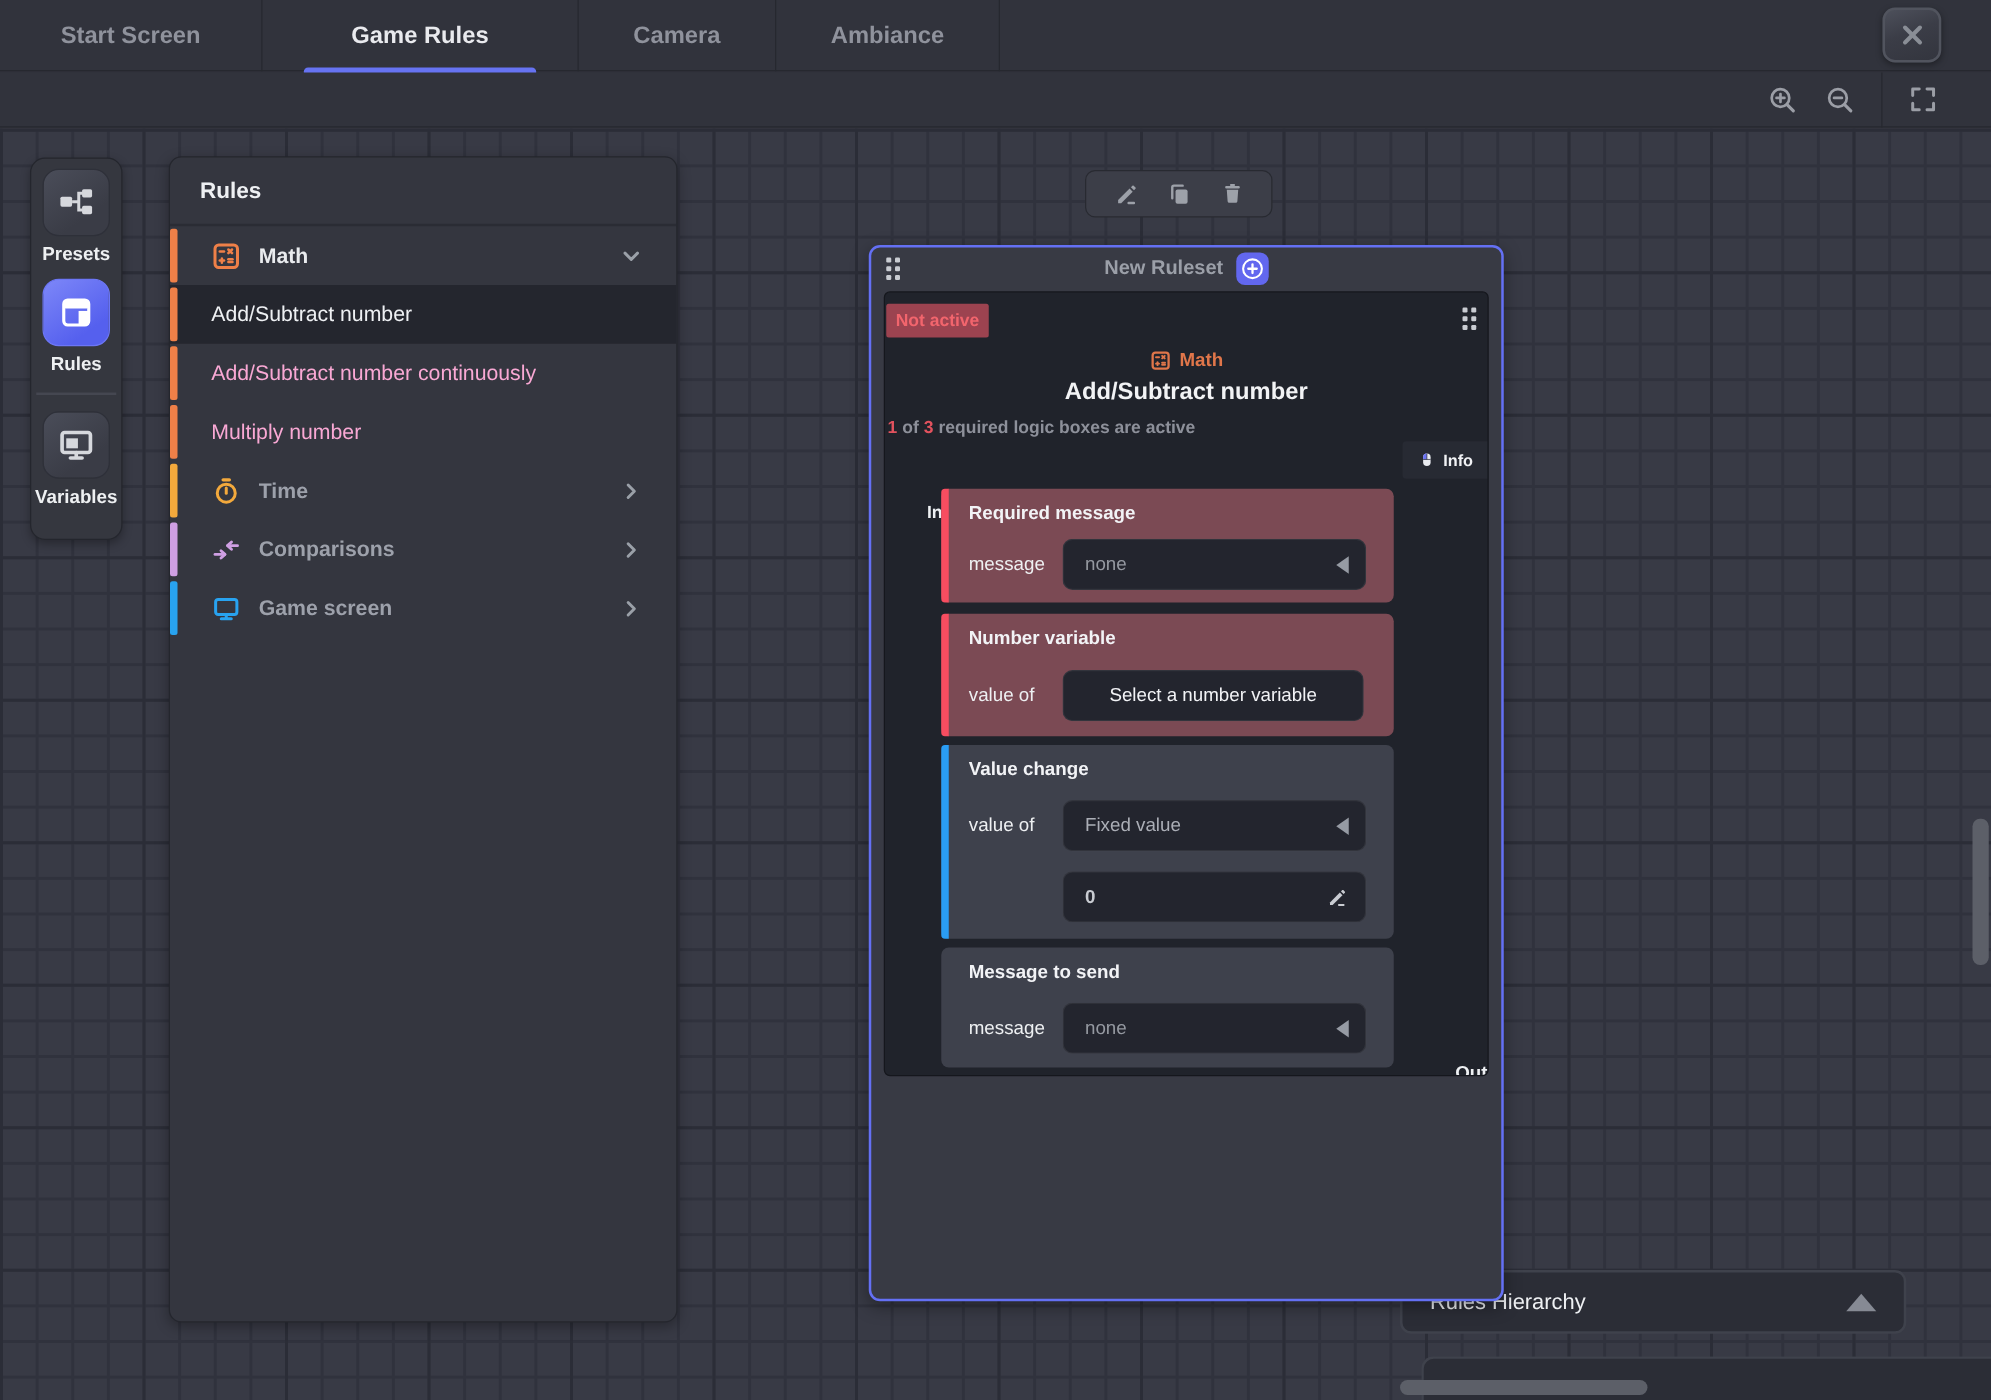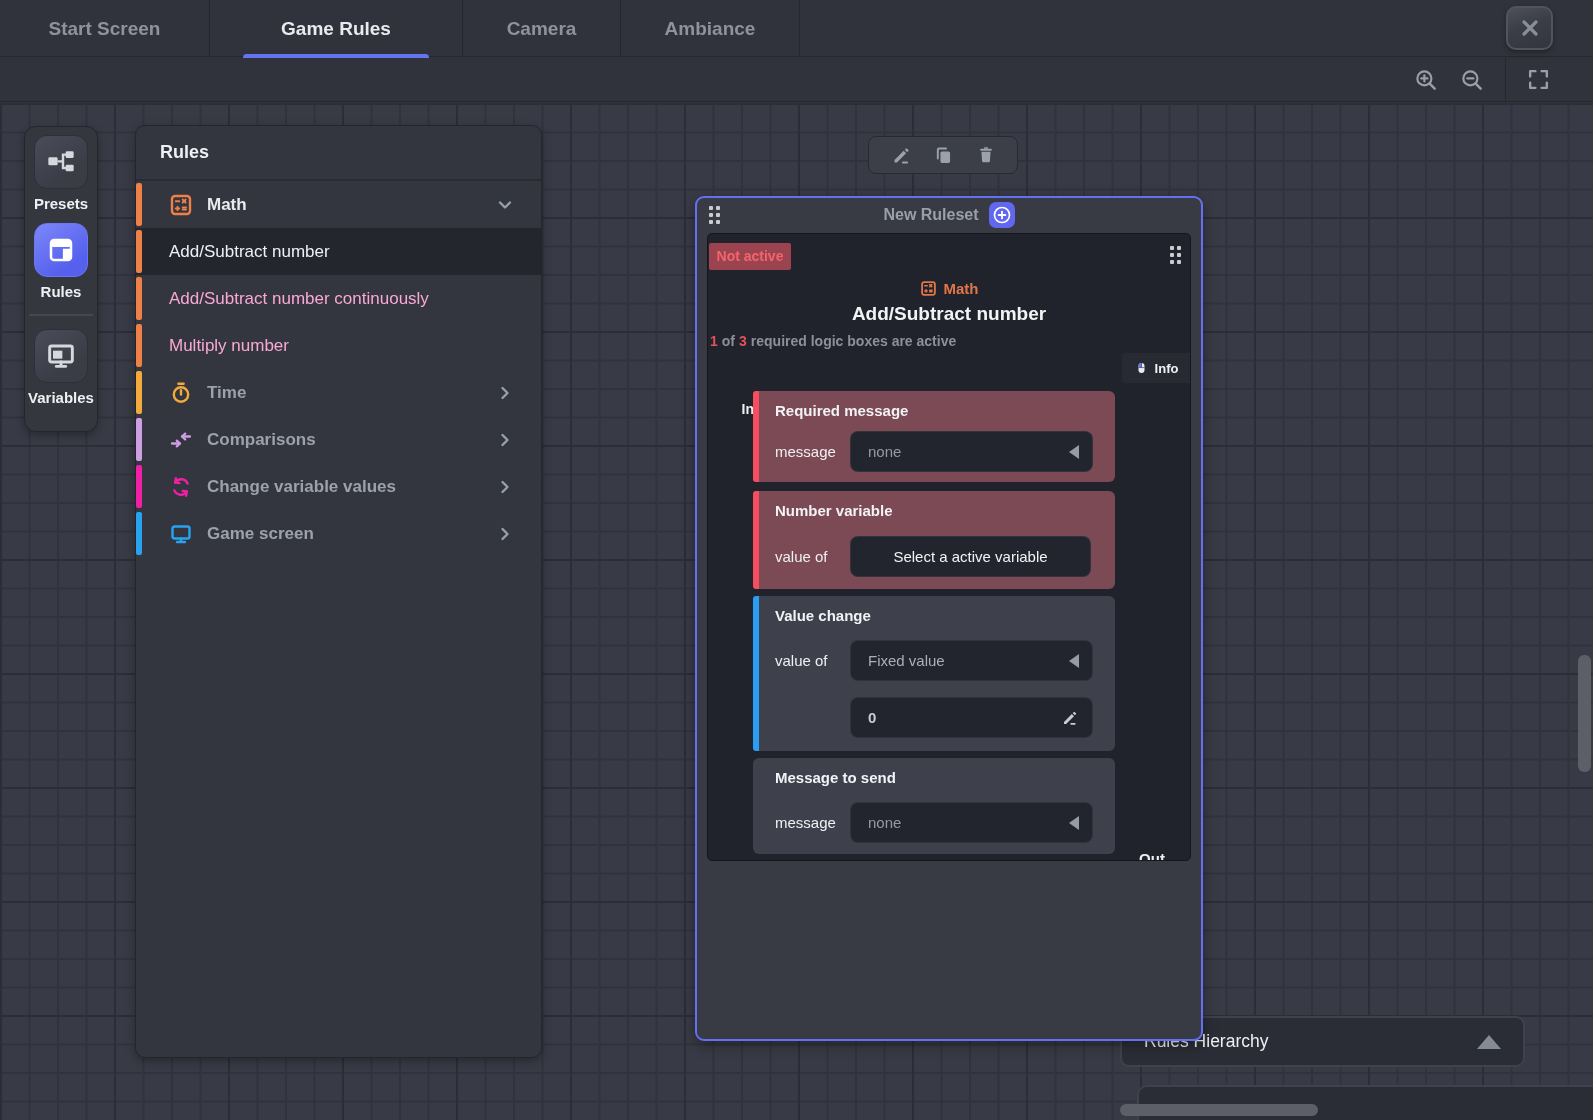--- a/index.html
+++ b/index.html
@@ -102,21 +102,21 @@
     font-size:19px; font-weight:700; color:#f2f3f5; }
   .rc-sub { position:absolute; left:0; right:0; top:99px; text-align:left;
     font-size:14px; font-weight:700; color:#8d909a; }
   .rc-sub span { margin:0 2px; }
   .rc-sub .red { color:#e2525e; }
   .info-tab { position:absolute; right:0; top:119px; width:68px; height:30px; background:#272a33;
     border-radius:3px 0 0 3px; display:flex; align-items:center; justify-content:center; gap:6px;
     font-size:13px; font-weight:700; color:#f0f1f4; cursor:pointer; }
   .in-label { position:absolute; left:0; top:167px; width:46px; text-align:right;
     font-size:14px; font-weight:700; color:#eef0f3; }
-  .out-label { position:absolute; right:0; top:616px; width:76px; text-align:center;
+  .out-label { position:absolute; right:0; top:616px; width:76px; text-align:right;
     font-size:15px; font-weight:700; color:#eef0f3; }
 
   
   .lb { position:absolute; left:45px; width:362px; border-radius:6px; }
   .lb.maroon { background:#7b4a54; }
   .lb.gray { background:#3e414c; }
   .b1{top:157px;height:91px} .b2{top:257px;height:98px} .b3{top:362px;height:155px} .b4{top:524px;height:96px}
   .lb-strip { position:absolute; left:0; top:0; bottom:0; width:6px; border-radius:3px 0 0 3px; }
   .strip-red{background:#f74d60} .strip-blue{background:#2a9df4}
   .lb-title { position:absolute; left:22px; top:11px; font-size:15px; font-weight:700; color:#f2f3f6; }
@@ -305,37 +305,20 @@
           </svg>
       </span>
       <span class="rp-cat-label">Comparisons</span>
       <span class="chev">
         <svg width="20" height="20" viewBox="0 0 24 24" fill="none" stroke="currentColor" stroke-width="2.8" stroke-linecap="round" stroke-linejoin="round">
             <polyline points="9,6 15,12 9,18"></polyline>
           </svg>
       </span>
     </div>
 
-    <div class="rp-row">
-      <span class="strip s-chg"></span>
-      <span class="rp-ico c-chg">
-        <svg width="24" height="24" viewBox="0 0 24 24" fill="none" stroke="currentColor" stroke-width="2.4" stroke-linecap="round" stroke-linejoin="round">
-            <path d="M18.6 8.6A7 7 0 0 0 6.3 7.4"></path>
-            <polyline points="6.9,3.3 6.2,7.5 10.3,8"></polyline>
-            <path d="M5.4 15.4a7 7 0 0 0 12.3 1.2"></path>
-            <polyline points="17.1,20.7 17.8,16.5 13.7,16"></polyline>
-          </svg>
-      </span>
-      <span class="rp-cat-label">Change variable values</span>
-      <span class="chev">
-        <svg width="20" height="20" viewBox="0 0 24 24" fill="none" stroke="currentColor" stroke-width="2.8" stroke-linecap="round" stroke-linejoin="round">
-            <polyline points="9,6 15,12 9,18"></polyline>
-          </svg>
-      </span>
-    </div>
 
     <div class="rp-row">
       <span class="strip s-scr"></span>
       <span class="rp-ico c-scr">
         <svg width="24" height="24" viewBox="0 0 24 24" fill="none" stroke="currentColor" stroke-width="2.4" stroke-linecap="round">
             <rect x="3.5" y="4.5" width="17" height="12" rx="2"></rect>
             <line x1="12" y1="16.5" x2="12" y2="19.3"></line>
             <line x1="8" y1="20" x2="16" y2="20"></line>
           </svg>
       </span>
@@ -443,21 +426,21 @@
             <span class="tri"></span>
           </div>
         </div>
       </div>
 
       <div class="lb maroon b2">
         <span class="lb-strip strip-red"></span>
         <div class="lb-title">Number variable</div>
         <div class="lb-row r45">
           <span class="lb-label">value of</span>
-          <button class="select-btn">Select a active variable</button>
+          <button class="select-btn">Select a number variable</button>
         </div>
       </div>
 
       <div class="lb gray b3">
         <span class="lb-strip strip-blue"></span>
         <div class="lb-title">Value change</div>
         <div class="lb-row r44">
           <span class="lb-label">value of</span>
           <div class="dd">
             <span class="dd-val" style="color:#abaeb6">Fixed value</span>

